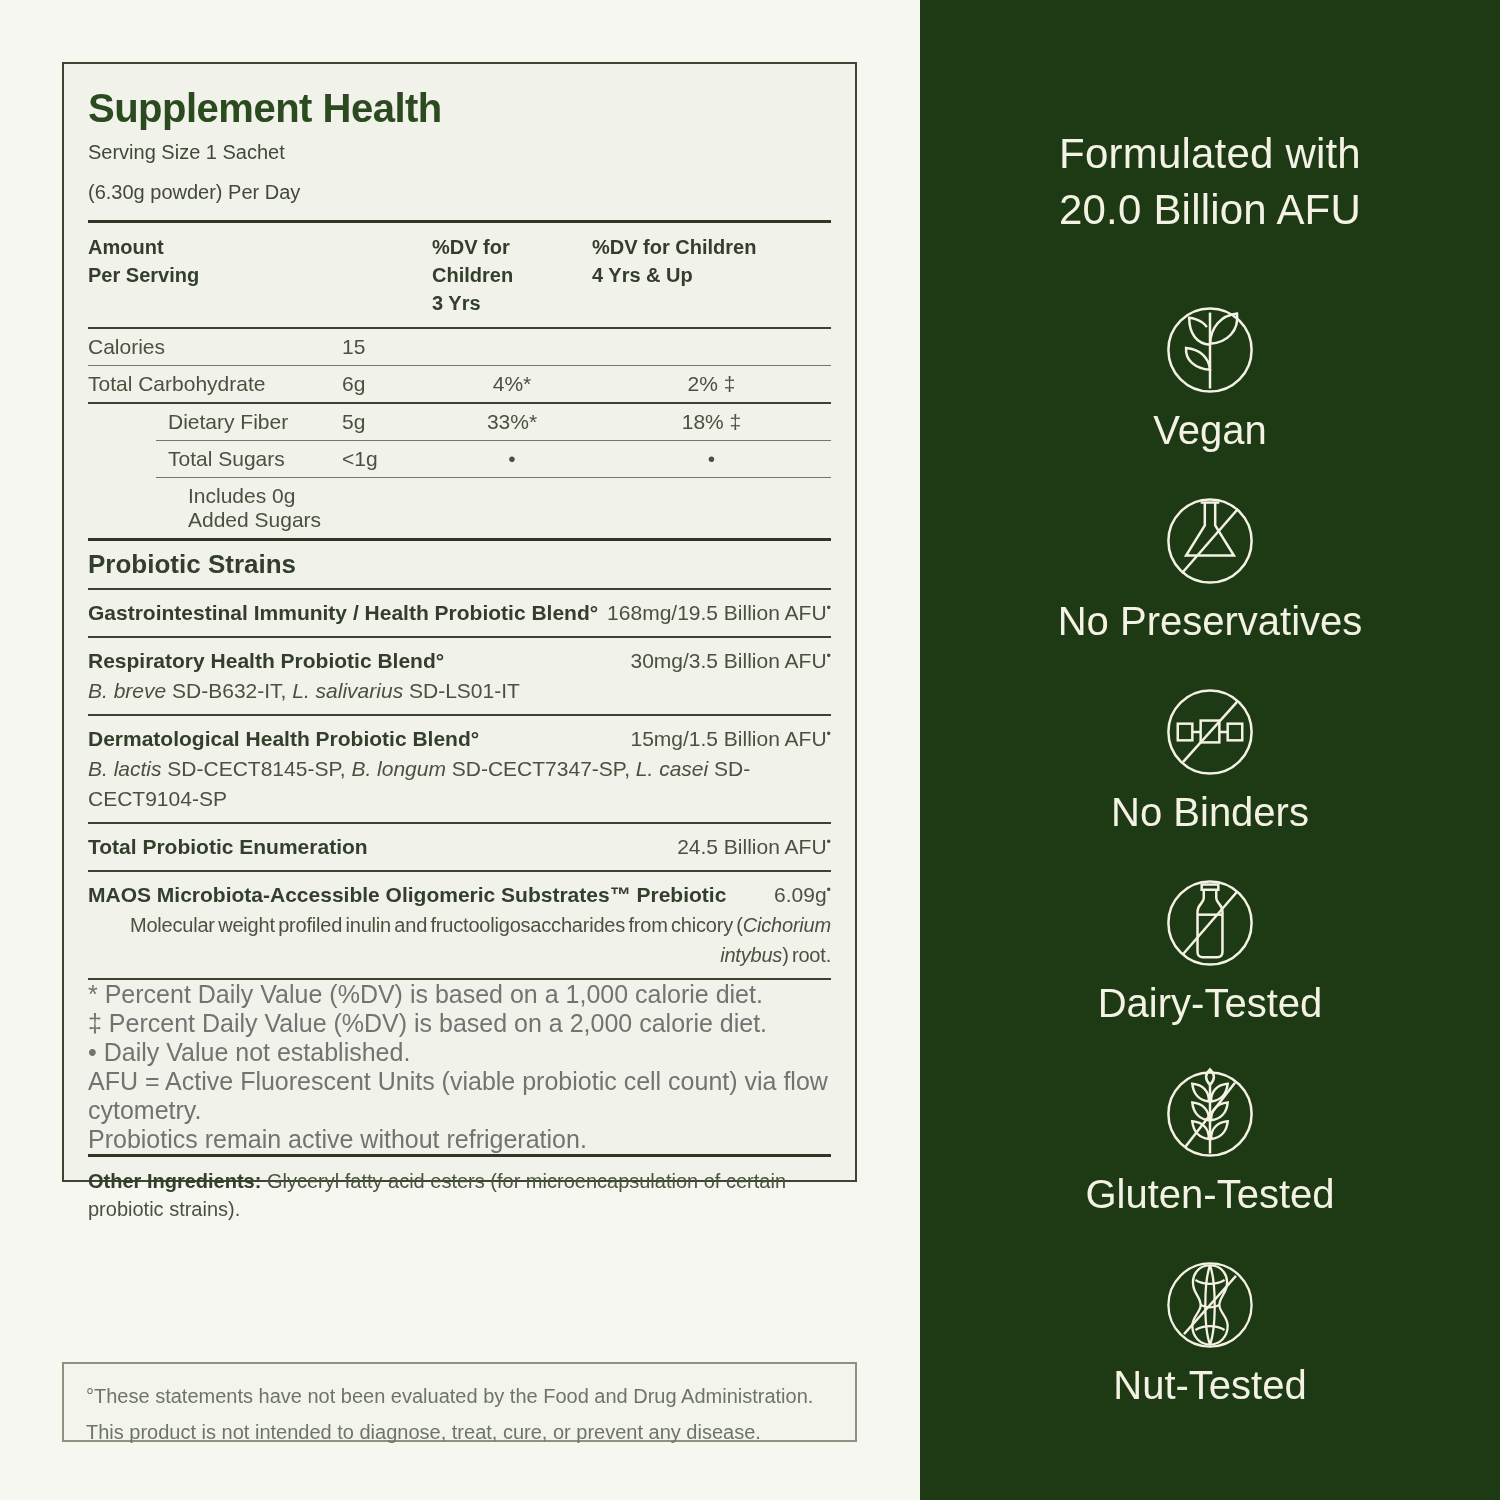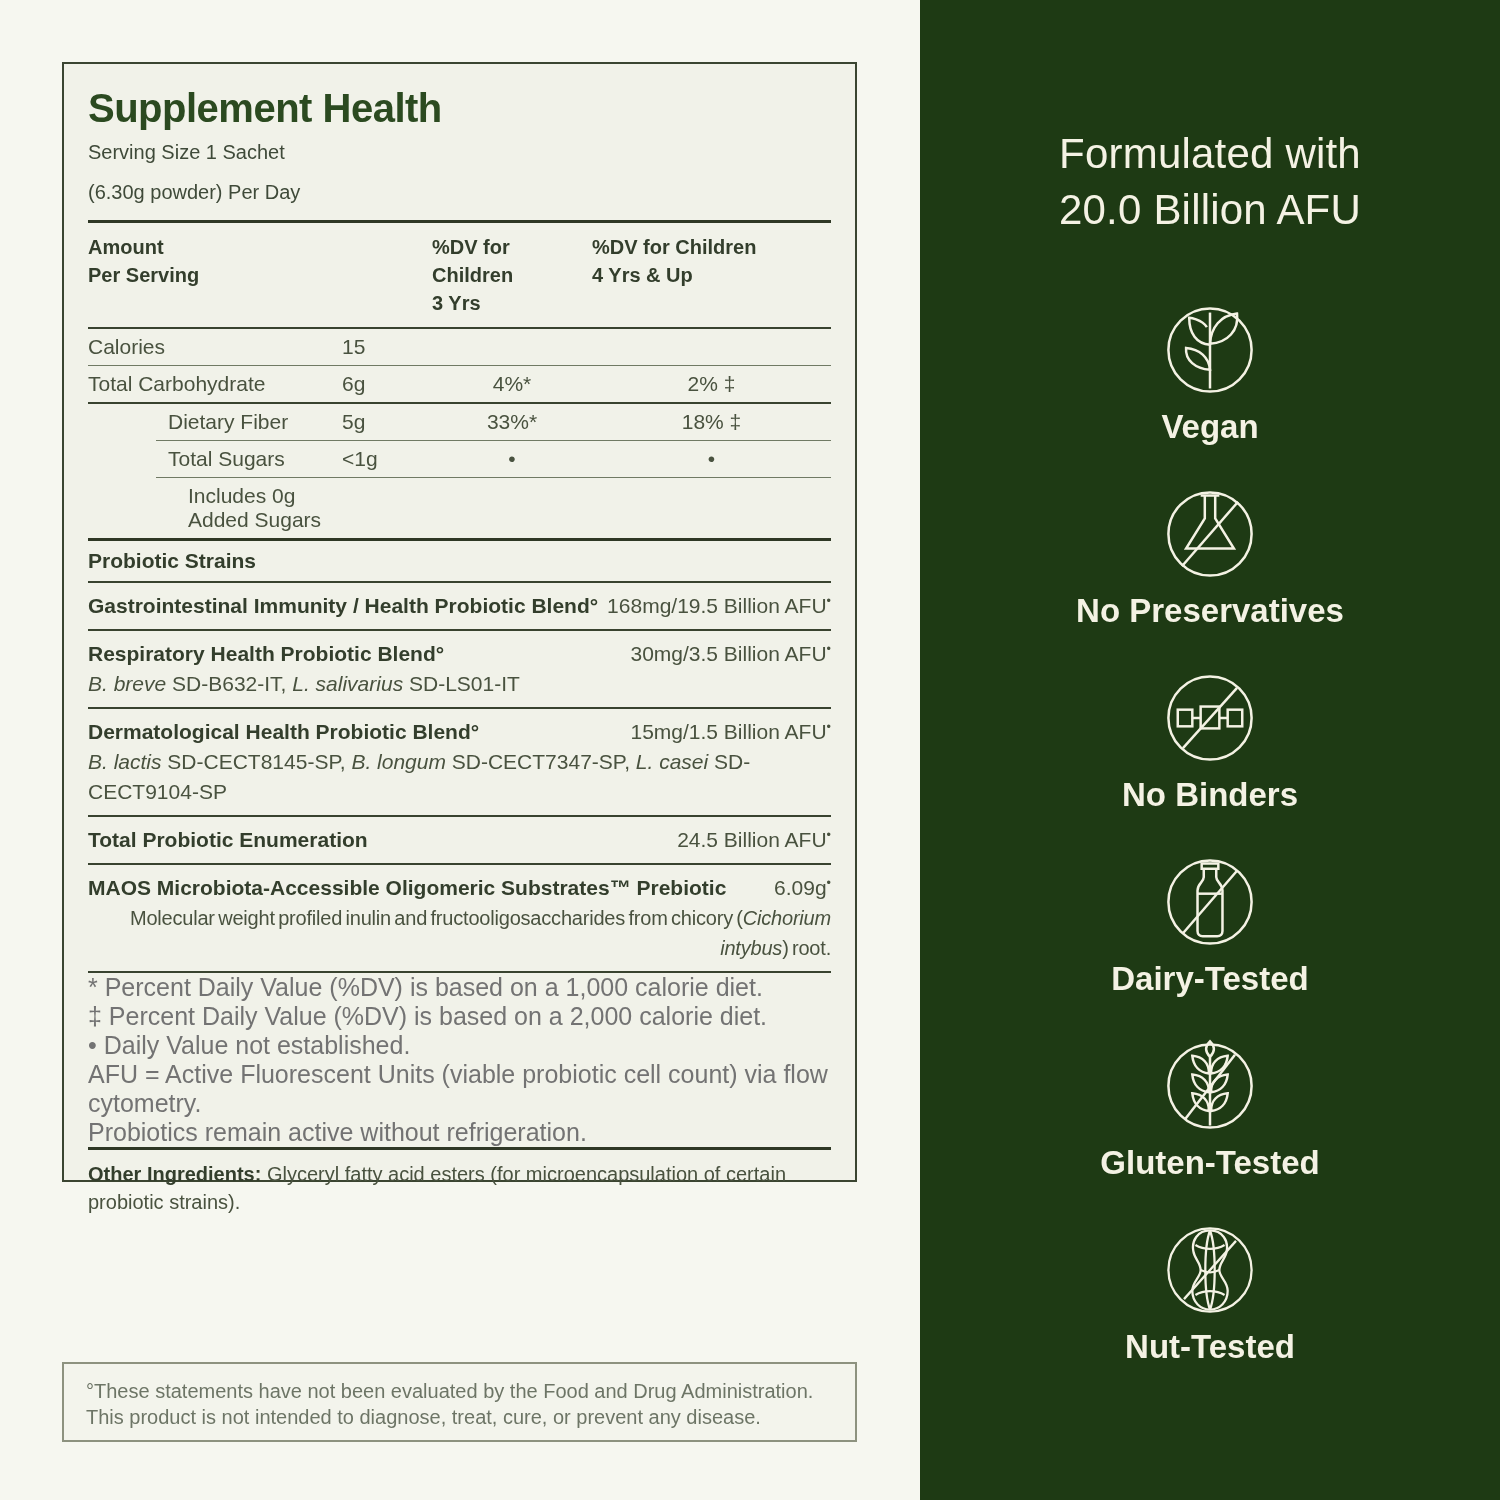--- a/index.html
+++ b/index.html
@@ -39,56 +39,56 @@
 
   .nut-row{
     display:grid;grid-template-columns:254px 90px 160px 1fr;
     padding:6px 0;align-items:center;font-size:21px;color:#49523f;
   }
   .nut-row .name{padding-left:0;}
   .nut-row.ind1 .name{padding-left:80px;}
   .nut-row.ind2 .name{padding-left:100px;}
   .nut-row .dv{text-align:center;}
 
-  .sec-head{font-size:21px;font-weight:700;color:#333e2c;padding:8px 0;}
+  .sec-head{font-size:26px;font-weight:700;color:#333e2c;padding:8px 0;}
 
   .blend{padding:8px 0;}
   .blend-top{display:flex;justify-content:space-between;align-items:baseline;line-height:30px;}
   .blend-name{font-size:21px;font-weight:700;color:#333e2c;}
   .blend-amt{font-size:21px;color:#49523f;white-space:nowrap;}
   .blend-strains{font-size:21px;color:#49523f;line-height:30px;}
   .maos-desc{font-size:20px;color:#49523f;line-height:30px;word-spacing:-2px;letter-spacing:-0.2px;text-align:right;}
 
   .footnotes{padding:0 0;font-size:25px;color:#737373;}
   .footnotes div{line-height:29px;}
 
   .other-ing{padding:10px 0;font-size:20px;color:#49523f;line-height:28px;}
   .other-ing b{color:#333e2c;}
 
   
   .disclaimer{
     position:absolute;left:62px;top:1362px;width:795px;height:80px;
     box-sizing:border-box;border:2px solid #8d927f;background:#f3f4ec;
-    padding:14px 22px;font-size:20px;color:#6d7566;line-height:26px;
+    padding:14px 22px;font-size:20px;color:#6d7566;line-height:36px;
     white-space:pre-line;
   }
 
   
   .green-panel{
     position:absolute;left:920px;top:0;width:580px;height:1500px;
     background:#1e3a14;color:#f4f2e4;text-align:center;
   }
   .panel-title{
     margin-top:126px;font-size:42px;line-height:56px;font-weight:400;
     white-space:pre-line;letter-spacing:0.2px;
   }
   .badges{margin-top:60px;}
   .badge{margin-bottom:36px;}
   .badge svg{display:block;margin:0 auto;}
-  .badge-label{font-size:33px;margin-top:6px;font-weight:700;}
+  .badge-label{font-size:40px;margin-top:6px;font-weight:400;}
 </style>
 </head>
 <body>
 
 <div class="sf-card">
   <div class="sf-title">Supplement Health</div>
   <div class="sf-serving">Serving Size 1 Sachet</div>
   <div class="sf-serving">(6.30g powder) Per Day</div>
 
   <div class="rule thick top"></div>

